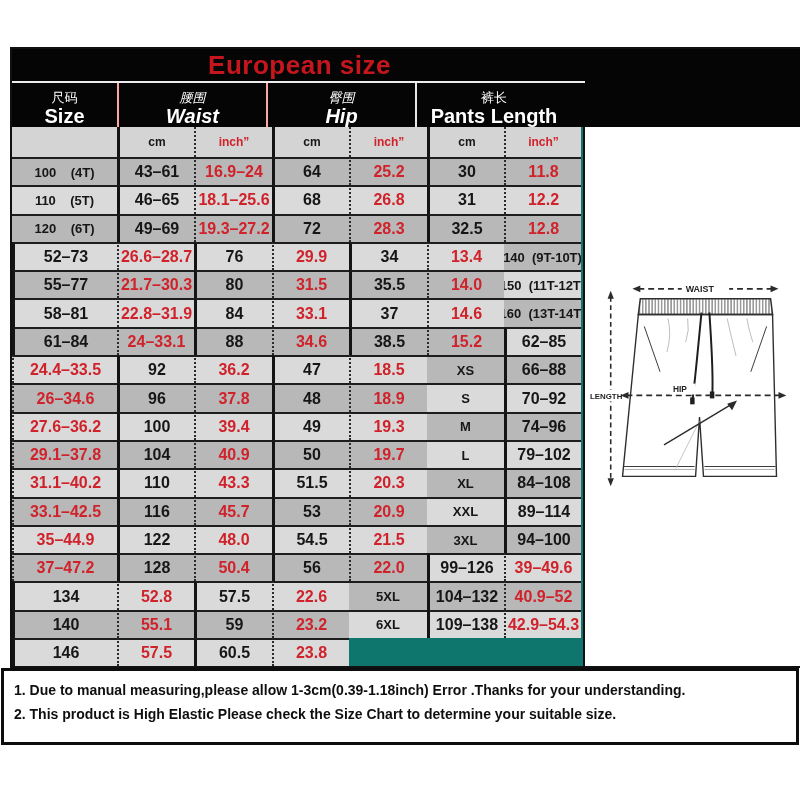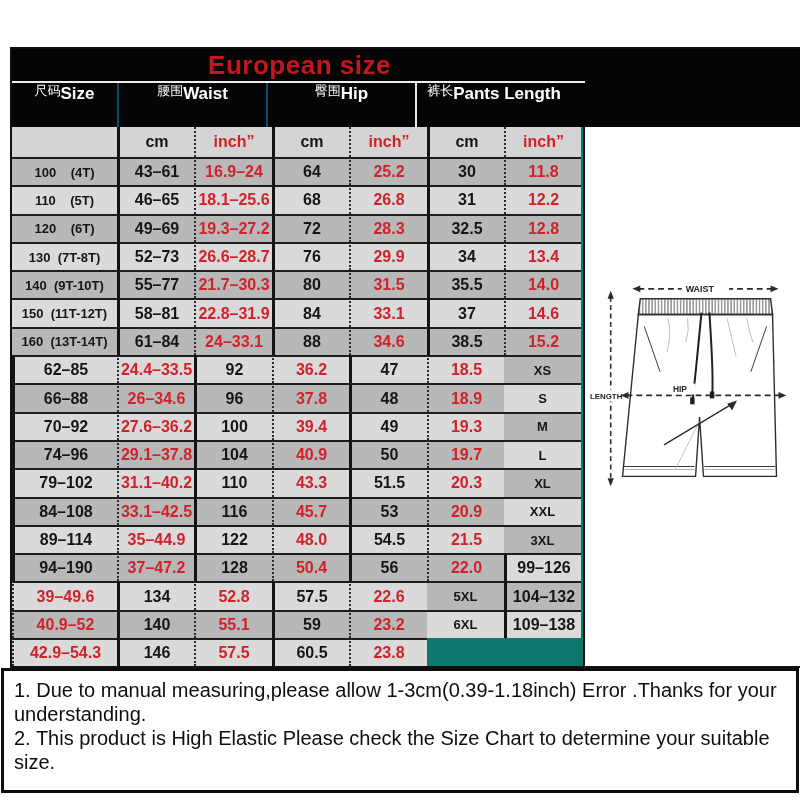--- a/index.html
+++ b/index.html
@@ -8,52 +8,52 @@
 
   
   .block{position:absolute;left:10px;top:47px;width:790px;border:2px solid #111;background:#0f766e;}
   .titlebar{height:32px;background:#050505;position:relative;}
   .title{position:absolute;left:0;top:1px;width:575px;text-align:center;
          font-size:26px;font-weight:700;color:#c6161d;letter-spacing:.5px;}
 
   
   .ghead{height:46px;background:#050505;display:flex;}
   .ghead-left{width:573px;border-top:2px solid #ededed;display:flex;box-sizing:border-box;}
-  .gcell{color:#fff;text-align:center;display:flex;flex-direction:row;justify-content:center;box-sizing:border-box;}
+  .gcell{color:#fff;text-align:center;display:flex;flex-direction:column;justify-content:flex-end;box-sizing:border-box;}
   .gcell .zh{font-size:13px;line-height:15px;font-weight:400;}
-  .gcell .en{font-size:17px;line-height:22px;font-weight:700;}
+  .gcell .en{font-size:20px;line-height:22px;font-weight:700;}
   .g0{width:105px;}
-  .g1,.g2{width:149px;border-left:2px solid #0c4a6e;}
+  .g1,.g2{width:149px;border-left:2px solid #fca5a5;font-style:italic;}
   .g3{width:156px;border-left:2px solid #e8e8e8;}
   .ghead-right{flex:1;background:#050505;}
 
   .body{display:flex;}
   .tcol{width:573px;border-right:2px solid #111;box-sizing:border-box;}
 
   .grid{display:grid;grid-template-columns:105px 77px 78px 77px 78px 77px 77px;}
   .cell{display:flex;align-items:center;justify-content:center;box-sizing:border-box;
         font-weight:700;font-size:16px;color:#161616;overflow:hidden;}
-  .units .cell{height:30px;background:#d4d4d4;font-size:16px;}
+  .units .cell{height:30px;background:#d4d4d4;font-size:12px;}
   .rows .cell{height:28.3px;border-top:2px solid #1d1d1d;}
   .bl-solid{border-left:3px solid #141414;}
   .bl-dot{border-left:2px dotted #2a2a2a;}
   .red{color:#d0222a;}
   .dark{background:#b8b8b8;}
   .light{background:#dadada;}
   .size{font-size:13px;white-space:pre;}
 
   
   .panel{flex:1;background:#fff;position:relative;}
   .shorts-svg{position:absolute;left:4px;top:146px;}
   .shorts-svg text{font-family:"Liberation Sans",sans-serif;font-weight:700;fill:#222;}
 
   
   .notes{position:absolute;left:1px;top:668px;width:782px;border:3px solid #0d0d0d;background:#fff;
          padding:7px 0 16px 10px;}
-  .note{font-size:20px;font-weight:400;color:#0f0f0f;line-height:24px;}
+  .note{font-size:14px;font-weight:700;color:#0f0f0f;line-height:24px;}
 </style>
 </head>
 <body>
 
 <div class="sheet">
   <div class="block">
 
     <div class="titlebar">
       <div class="title">European size</div>
     </div>
@@ -106,21 +106,20 @@
             <div class="cell light bl-dot red">26.8</div>
             <div class="cell light bl-solid">31</div>
             <div class="cell light bl-dot red">12.2</div>
             <div class="cell dark size">120    (6T)</div>
             <div class="cell dark bl-solid">49–69</div>
             <div class="cell dark bl-dot red">19.3–27.2</div>
             <div class="cell dark bl-solid">72</div>
             <div class="cell dark bl-dot red">28.3</div>
             <div class="cell dark bl-solid">32.5</div>
             <div class="cell dark bl-dot red">12.8</div>
-            <div class="cell light size">130  (7T-8T)</div>
             <div class="cell light bl-solid">52–73</div>
             <div class="cell light bl-dot red">26.6–28.7</div>
             <div class="cell light bl-solid">76</div>
             <div class="cell light bl-dot red">29.9</div>
             <div class="cell light bl-solid">34</div>
             <div class="cell light bl-dot red">13.4</div>
             <div class="cell dark size">140  (9T-10T)</div>
             <div class="cell dark bl-solid">55–77</div>
             <div class="cell dark bl-dot red">21.7–30.3</div>
             <div class="cell dark bl-solid">80</div>
@@ -183,21 +182,21 @@
             <div class="cell dark bl-solid">53</div>
             <div class="cell dark bl-dot red">20.9</div>
             <div class="cell light size">XXL</div>
             <div class="cell light bl-solid">89–114</div>
             <div class="cell light bl-dot red">35–44.9</div>
             <div class="cell light bl-solid">122</div>
             <div class="cell light bl-dot red">48.0</div>
             <div class="cell light bl-solid">54.5</div>
             <div class="cell light bl-dot red">21.5</div>
             <div class="cell dark size">3XL</div>
-            <div class="cell dark bl-solid">94–190</div>
+            <div class="cell dark bl-solid">94–100</div>
             <div class="cell dark bl-dot red">37–47.2</div>
             <div class="cell dark bl-solid">128</div>
             <div class="cell dark bl-dot red">50.4</div>
             <div class="cell dark bl-solid">56</div>
             <div class="cell dark bl-dot red">22.0</div>
             <div class="cell light bl-solid">99–126</div>
             <div class="cell light bl-dot red">39–49.6</div>
             <div class="cell light bl-solid">134</div>
             <div class="cell light bl-dot red">52.8</div>
             <div class="cell light bl-solid">57.5</div>

